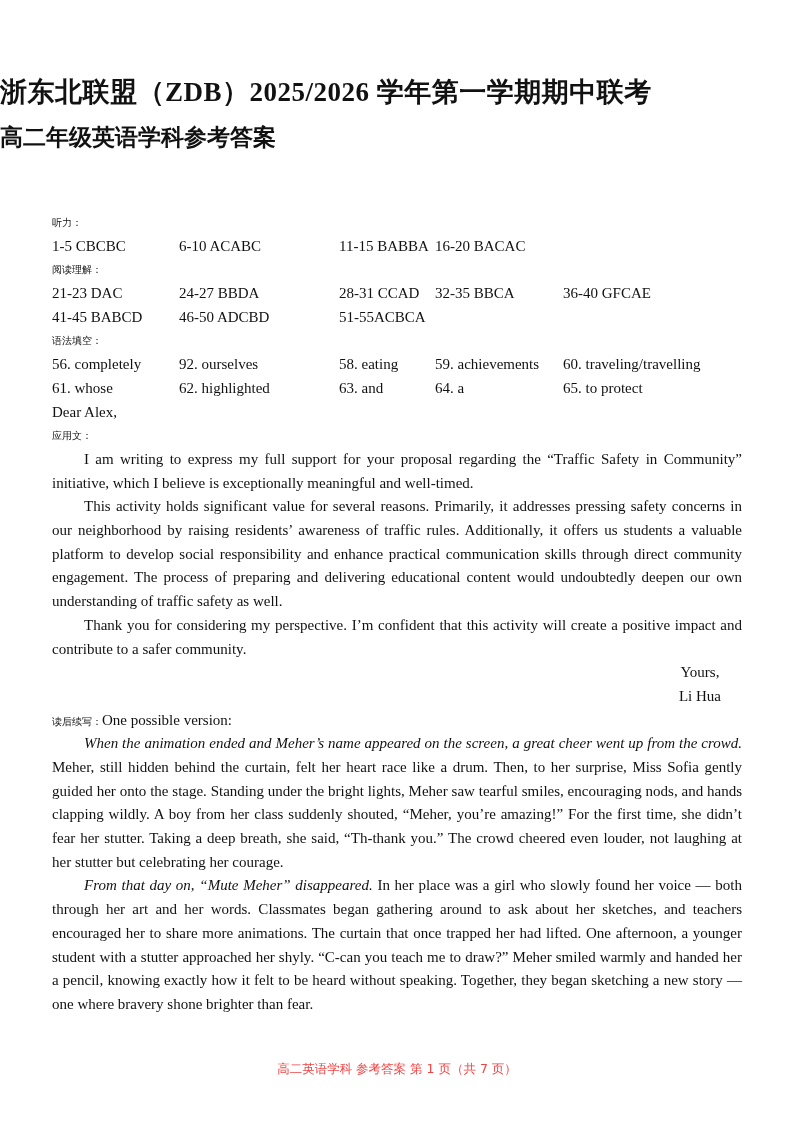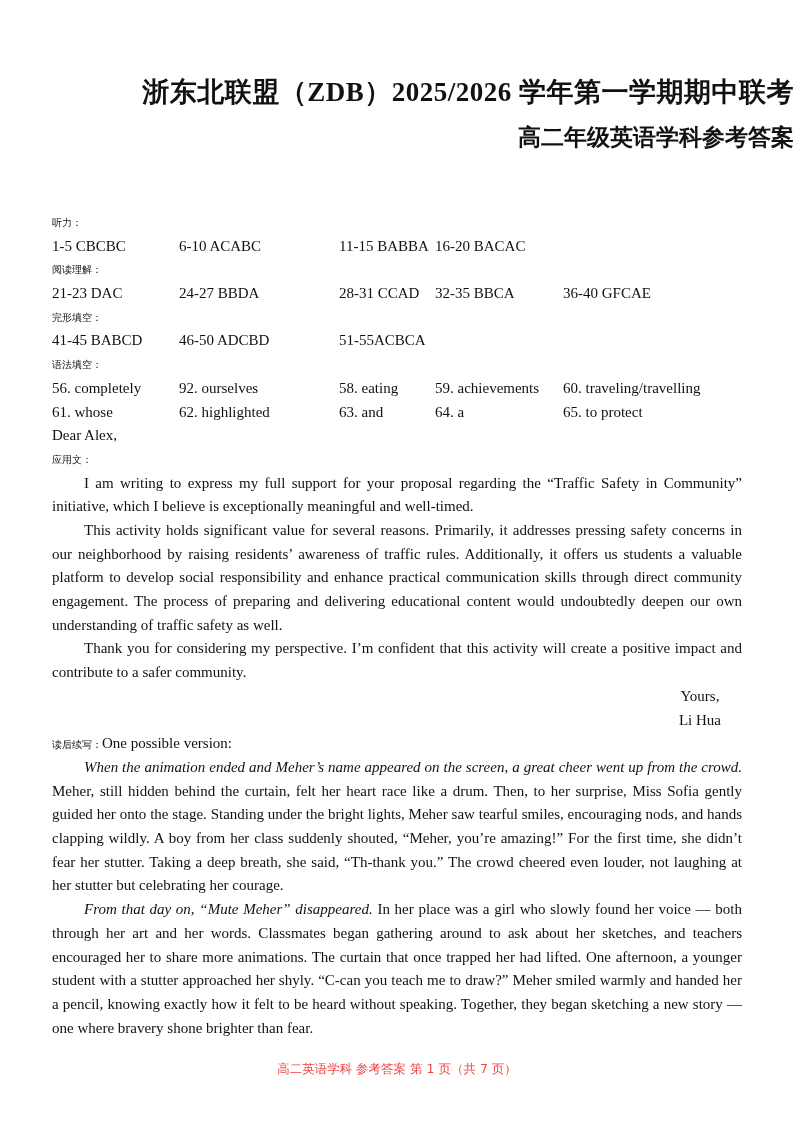--- a/index.html
+++ b/index.html
@@ -3,26 +3,26 @@
   <meta charset="utf-8">
   <style>
     html, body { margin: 0; padding: 0; background: #ffffff; }
     body {
       width: 794px; height: 1123px; position: relative; overflow: hidden;
       font-family: "Liberation Serif", "DejaVu Serif", serif;
       color: #111111;
     }
     .title {
       position: absolute; left: 0; top: 74px; width: 794px;
-      text-align: right; font-size: 27px; font-weight: bold; letter-spacing: 0.5px;
+      text-align: left; font-size: 27px; font-weight: bold; letter-spacing: 0.5px;
       line-height: 36px;
     }
     .subtitle {
       position: absolute; left: 0; top: 122px; width: 794px;
-      text-align: right; font-size: 23px; font-weight: bold; line-height: 32px;
+      text-align: left; font-size: 23px; font-weight: bold; line-height: 32px;
     }
     .content {
       position: absolute; left: 52px; top: 211px; width: 690px;
       font-size: 15px; line-height: 23.7px;
     }
     .line { height: 23.7px; white-space: nowrap; position: relative; }
     .sec { font-family: Liberation Serif, serif; font-size: 10px; }
     .cell { position: absolute; top: 0; }
     .c0 { left: 0; } .c1 { left: 127px; } .c2 { left: 255px; margin-left: 32px; } .c3 { left: 383px; } .c4 { left: 511px; }
     .para { text-align: justify; text-indent: 32px; margin: 0; }
@@ -51,21 +51,20 @@
 
   <div class="line sec">阅读理解：</div>
   <div class="line">
     <span class="cell c0">21-23 DAC</span>
     <span class="cell c1">24-27 BBDA</span>
     <span class="cell c2">28-31 CCAD</span>
     <span class="cell c3">32-35 BBCA</span>
     <span class="cell c4">36-40 GFCAE</span>
   </div>
 
-  <div class="line sec">完形填空：</div>
   <div class="line">
     <span class="cell c0">41-45 BABCD</span>
     <span class="cell c1">46-50 ADCBD</span>
     <span class="cell c2">51-55ACBCA</span>
   </div>
 
   <div class="line sec">语法填空：</div>
   <div class="line">
     <span class="cell c0">56. completely</span>
     <span class="cell c1">92. ourselves</span>

